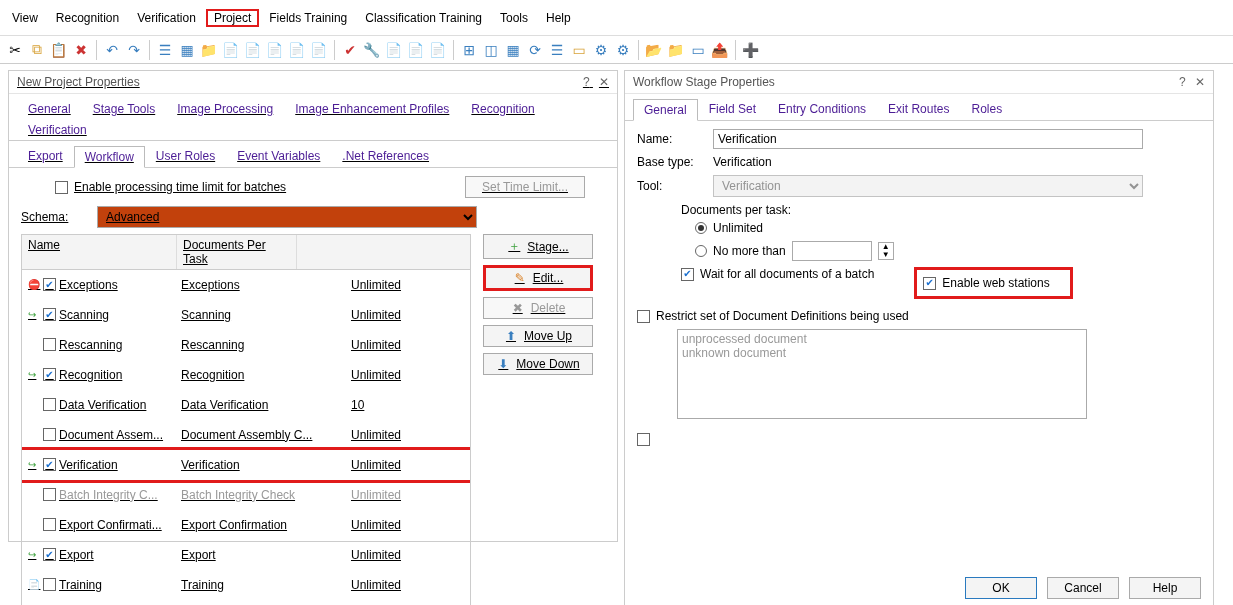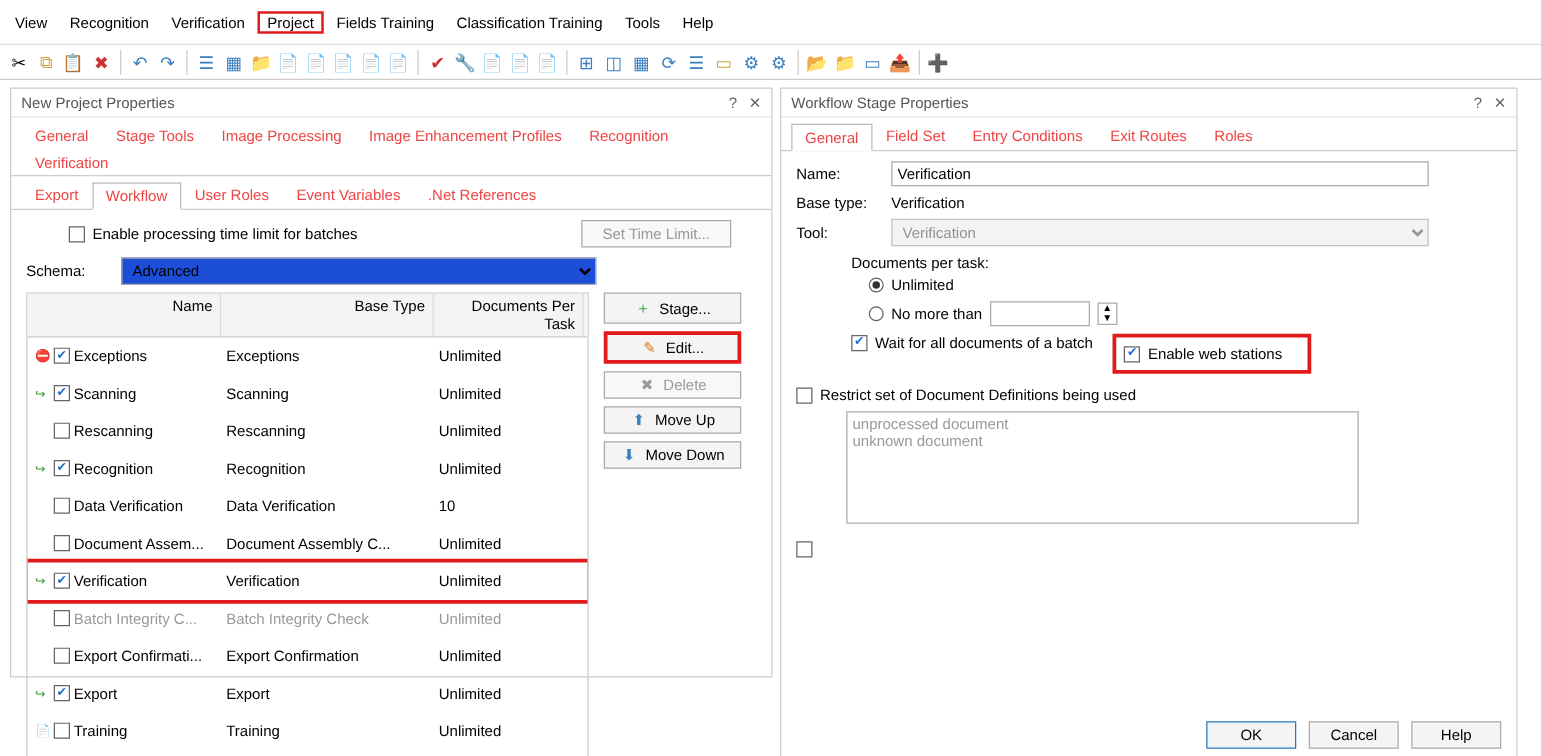--- a/index.html
+++ b/index.html
@@ -5,41 +5,41 @@
 * { box-sizing: border-box; font-family: "Segoe UI", Tahoma, sans-serif; font-size: 12px; }
 body { margin:0; background:#fff; width:1233px; height:605px; overflow:hidden; position:relative; color:#000;}
 .menubar { display:flex; align-items:center; height:36px; padding:0 4px; gap:2px; border-bottom:1px solid #ddd;}
 .menubar span { padding:2px 8px; cursor:default;}
 .menubar .hl { border:2px solid #e11b1b; padding:0 6px;}
 .toolbar { display:flex; align-items:center; height:28px; padding:2px 6px; gap:4px; border-bottom:1px solid #ccc;}
 .tbicon { width:18px; height:18px; display:inline-flex; align-items:center; justify-content:center; font-size:14px;}
 .tbsep { width:1px; height:20px; background:#ccc; margin:0 2px;}
 .dialogs { display:flex; gap:6px; padding:6px 8px;}
 .dialog { border:1px solid #ccc; background:#fff; }
-.d-left { width:610px; height:472px; position:relative;}
+.d-left { width:610px; height:472px; position:relative;text-decoration:underline;}
 .d-right { width:590px; height:540px; position:relative;}
 .titlebar { display:flex; align-items:center; justify-content:space-between; padding:4px 8px; color:#555; border-bottom:1px solid #e5e5e5;}
 .titlebar .btns span { margin-left:6px; color:#666; cursor:default;}
 .tabs { display:flex; flex-wrap:wrap; padding:4px 8px 0 8px; gap:0; border-bottom:1px solid #ccc;}
-.tab { padding:3px 10px; border:1px solid transparent; border-bottom:none; color:#ef4444; cursor:default;}
+.tab { padding:3px 10px; border:1px solid transparent; border-bottom:none; color:#4c1d95; cursor:default;}
 .tab.active { border-color:#bbb; background:#fff; border-bottom:1px solid #fff; position:relative; top:1px;}
 .body { padding:8px 12px;}
 .row { display:flex; align-items:center; gap:6px; margin-bottom:6px;}
 .lbl { min-width:70px;}
 input[type="text"] { padding:2px 4px; border:1px solid #aaa; background:#fff;}
-select { padding:2px 4px; border:1px solid #aaa; background:#1d4ed8;}
+select { padding:2px 4px; border:1px solid #aaa; background:#c2410c;}
 .check { width:13px; height:13px; border:1px solid #666; display:inline-flex; align-items:center; justify-content:center; font-size:10px; color:#1a6fcf; background:#fff;}
 .check.checked::after { content:"✔"; font-size:10px; line-height:10px;}
 .radio { width:12px; height:12px; border:1px solid #666; border-radius:50%; display:inline-flex; align-items:center; justify-content:center;}
 .radio.sel::after { content:""; width:6px; height:6px; border-radius:50%; background:#333;}
 .btn { border:1px solid #aaa; background:#f4f4f4; padding:3px 10px; text-align:center; cursor:default;}
 .btn.disabled { color:#999; background:#f8f8f8;}
 .hl-red { border:3px solid #e11b1b !important; }
 .stage-table { border:1px solid #ccc; width:450px;}
-.stage-head { display:flex; background:#f4f4f4; border-bottom:1px solid #ccc;text-align:right;}
+.stage-head { display:flex; background:#f4f4f4; border-bottom:1px solid #ccc;}
 .stage-head div { padding:3px 6px; border-right:1px solid #ddd;}
 .col-name{width:155px;} .col-base{width:170px;} .col-docs{width:120px;}
 .stage-row { display:flex; align-items:center; padding:2px 0; border-bottom:1px solid transparent;}
 .stage-row .c1{width:155px; padding-left:6px; display:flex; align-items:center; gap:3px; white-space:nowrap; overflow:hidden; text-overflow:ellipsis;}
 .stage-row .c2{width:170px; padding-left:4px; white-space:nowrap; overflow:hidden; text-overflow:ellipsis;}
 .stage-row .c3{width:120px; padding-left:4px;}
 .stage-row.disabled{ color:#999;}
 .stage-btns { display:flex; flex-direction:column; gap:6px; width:110px;}
 .stage-btns .btn { width:100%; display:flex; align-items:center; justify-content:center; gap:6px;}
 .mini-ico{ width:14px; text-align:center;}
@@ -144,21 +144,20 @@
         <div class="btn disabled" style="width:120px;">Set Time Limit...</div>
       </div>
       <div class="row schema-row" style="margin-top:8px;">
         <span class="lbl">Schema:</span>
         <select><option>Advanced</option></select>
       </div>
       <div class="stage-wrap">
         <div class="stage-table">
           <div class="stage-head">
             <div class="col-name">Name</div>
-            <div class="col-base">Base Type</div>
             <div class="col-docs">Documents Per Task</div>
           </div>
           <div id="stage-rows" class="overflow-y" style="height:370px;">
               <div class="stage-row" style="height: 30px;">
                 <div class="c1">
                   <span style="width:12px;font-size:10px;color:#3a9f3a">⛔</span>
                   <span class="check checked"></span>
                   <span>Exceptions</span>
                 </div>
                 <div class="c2">Exceptions</div>
@@ -327,21 +326,21 @@
         </div>
         <div class="row" style="margin-left:14px;">
           <span class="radio"></span>
           <span>No more than</span>
           <input type="text" style="width: 80px;" value="">
           <span class="spin">
               <span>▲</span>
               <span>▼</span>
             </span>
         </div>
-        <div style="display:flex; gap:16px; align-items:flex-start;">
+        <div style="display:flex; gap:40px; align-items:flex-start;">
           <div class="row">
             <span class="check checked"></span>
             <span>Wait for all documents of a batch</span>
           </div>
           <div class="row hl-red" style="padding:6px 20px 6px 6px;">
             <span class="check checked"></span>
             <span>Enable web stations</span>
           </div>
         </div>
       </div>

